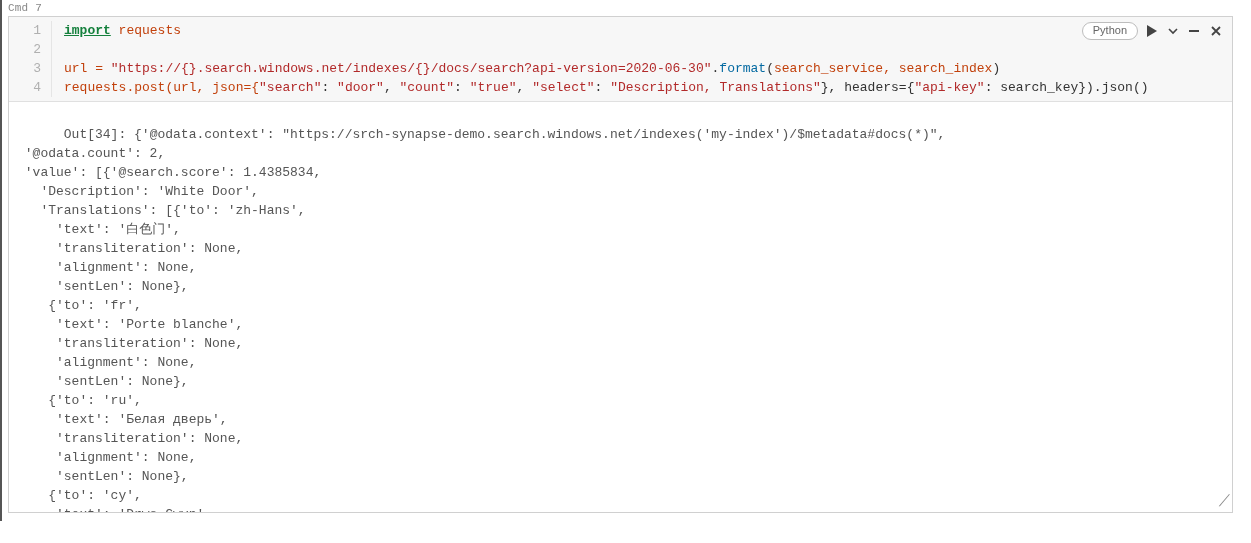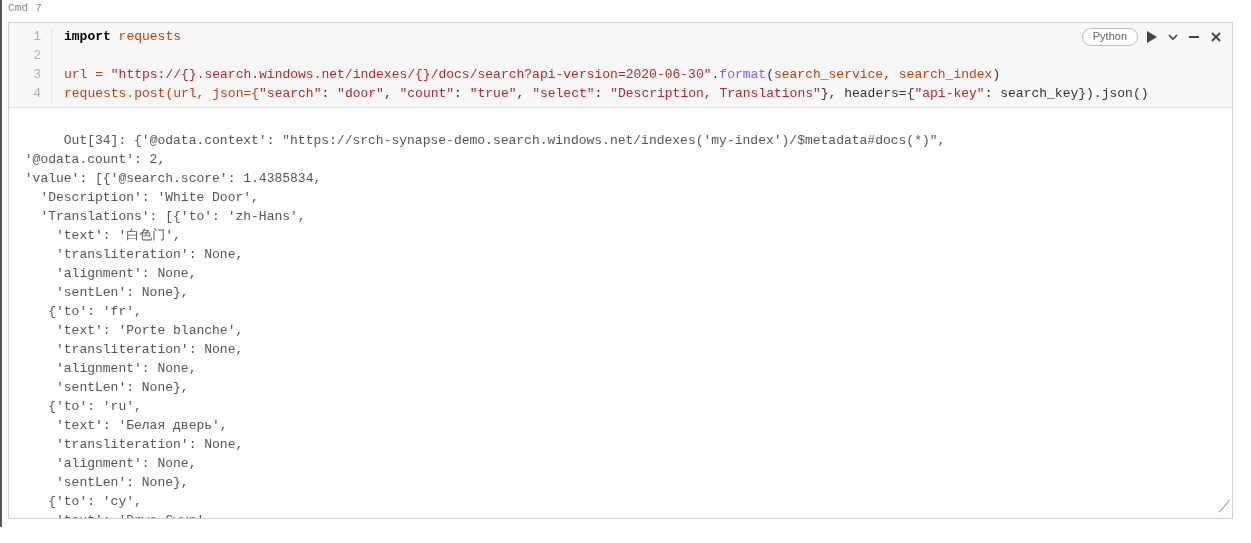--- a/index.html
+++ b/index.html
@@ -11,21 +11,21 @@
     color: #333;
   }
   .border-left {
     border-left: 2px solid #555;
     padding: 2px 6px 8px 6px;
     width: 1242px;
   }
   .cmd-label {
     font-size: 11px;
     color: #888;
-    margin-bottom: 8px;
+    margin-bottom: 2px;
     letter-spacing: .2px;
   }
   .cell {
     border: 1px solid #d0d0d0;
     background: #fff;
     width: 1223px;
     position: relative;
     overflow: hidden;
   }
   .toolbar {
@@ -76,25 +76,25 @@
     padding-right: 10px;
     border-right: 1px solid #e5e5e5;
     user-select: none;
     flex: 0 0 32px;
   }
   .code {
     padding-left: 12px;
     white-space: pre;
   }
   
-  .kw   { color: #000000; font-weight: bold; }
+  .kw   { color: #15803d; font-weight: bold; text-decoration: underline; }
   .name { color: #c2410c; }
   .str  { color: #b22a2a; }
   .punc { color: #333; }
-  .func { color: #8b5cf6; }
+  .func { color: #0369a1; }
   .out-area {
     background: #fff;
     padding: 4px 8px 8px 8px;
     white-space: pre;
     color: #555;
     line-height: 19px;
     overflow: hidden;
     height: 398px;
     position: relative;
     font-family: Liberation Mono, monospace;

